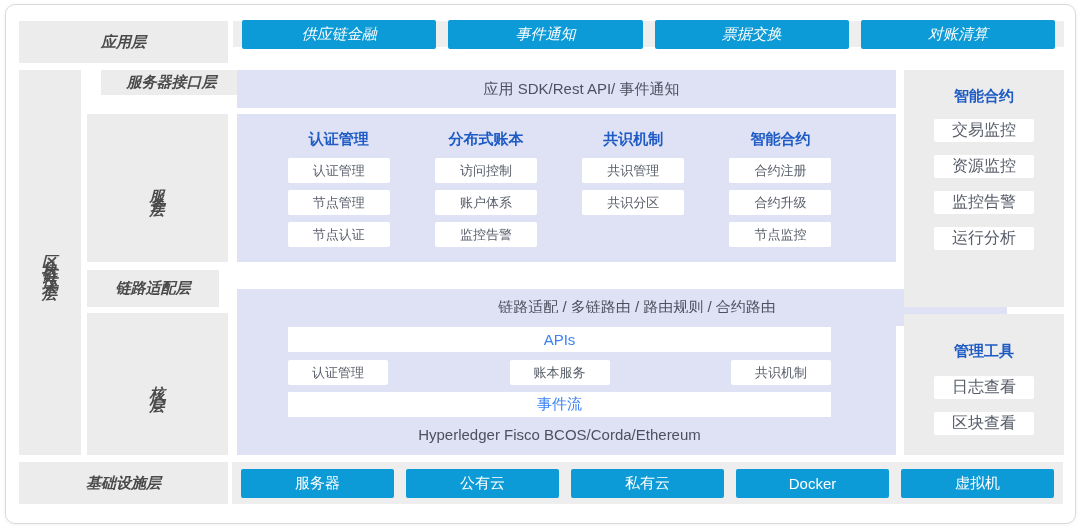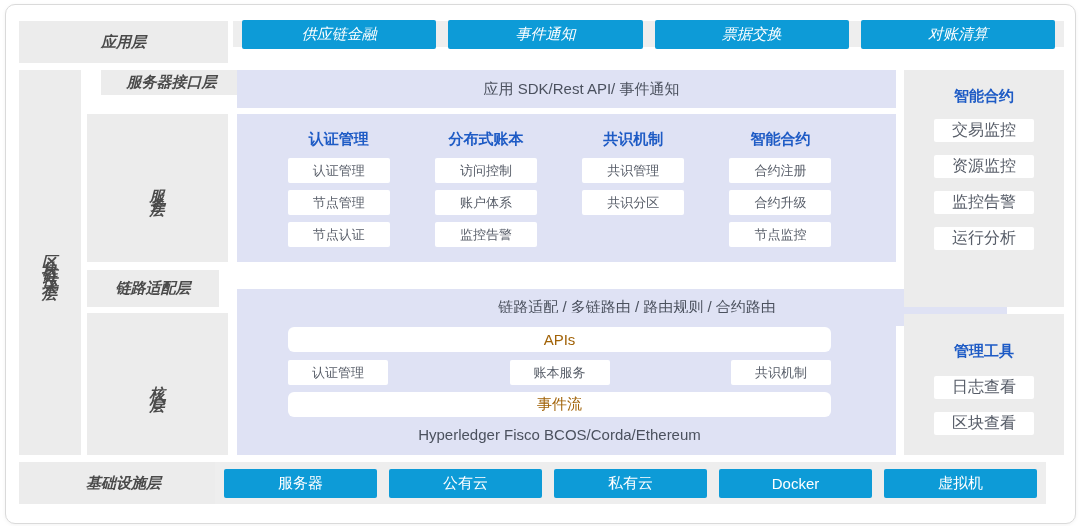--- a/index.html
+++ b/index.html
@@ -17,22 +17,22 @@
   .btn{flex:1;height:29px;background:#0d9bd7;color:#ffffff;font-size:15px;
        display:flex;align-items:center;justify-content:center;border-radius:2px;cursor:default;}
   .v-text{writing-mode:vertical-lr;text-orientation:upright;letter-spacing:0.45em;
           color:#4a4a4a;font-size:15px;font-weight:600;line-height:1;}
   .svc-row{display:flex;padding:16px 42px 0 28px;}
   .svc-col{flex:1;}
   .svc-head{height:20px;margin-bottom:8px;text-align:center;color:#1e5bc5;font-size:15px;font-weight:700;}
   .chip{width:102px;height:25px;margin:0 auto 7px;background:#ffffff;border-radius:2px;
         color:#575d68;font-size:13px;display:flex;align-items:center;justify-content:center;}
   .core-inner{padding:14px 65px 0 51px;}
-  .wide-bar{height:25px;background:#ffffff;border-radius:6px;display:flex;align-items:center;
-            justify-content:center;color:#a16207;font-size:15px;}
+  .wide-bar{height:25px;background:#ffffff;border-radius:0;display:flex;align-items:center;
+            justify-content:center;color:#3b82f6;font-size:15px;}
   .mod-row{display:flex;justify-content:space-between;margin-top:8px;}
   .mod-chip{width:100px;height:25px;background:#ffffff;border-radius:2px;color:#575d68;font-size:13px;
             display:flex;align-items:center;justify-content:center;}
   .platforms{margin-top:9px;text-align:center;color:#4b515e;font-size:15px;}
   .panel{background:#ececec;}
   .panel-title{text-align:center;color:#1e5bc5;font-size:15px;font-weight:700;height:20px;}
   .panel-chip{width:100px;height:23px;margin:0 auto 13px;background:#ffffff;border-radius:2px;
               color:#575d68;font-size:16px;display:flex;align-items:center;justify-content:center;}
 </style>
 </head>
@@ -130,20 +130,20 @@
     <div class="panel-title">管理工具</div>
     <div style="margin-top:14px;">
       <div class="panel-chip">日志查看</div>
       <div class="panel-chip">区块查看</div>
     </div>
   </div>
 
   <div class="abs gray center layer-label" style="left:19px;top:462px;width:209px;height:42px;">
     <span>基础设施层</span>
   </div>
-  <div class="abs strip" style="left:215px;top:462px;width:831px;height:42px;">
+  <div class="abs strip" style="left:232px;top:462px;width:831px;height:42px;">
     <div class="btn">服务器</div>
     <div class="btn">公有云</div>
     <div class="btn">私有云</div>
     <div class="btn">Docker</div>
     <div class="btn">虚拟机</div>
   </div>
 </div>
 
 </body></html>

